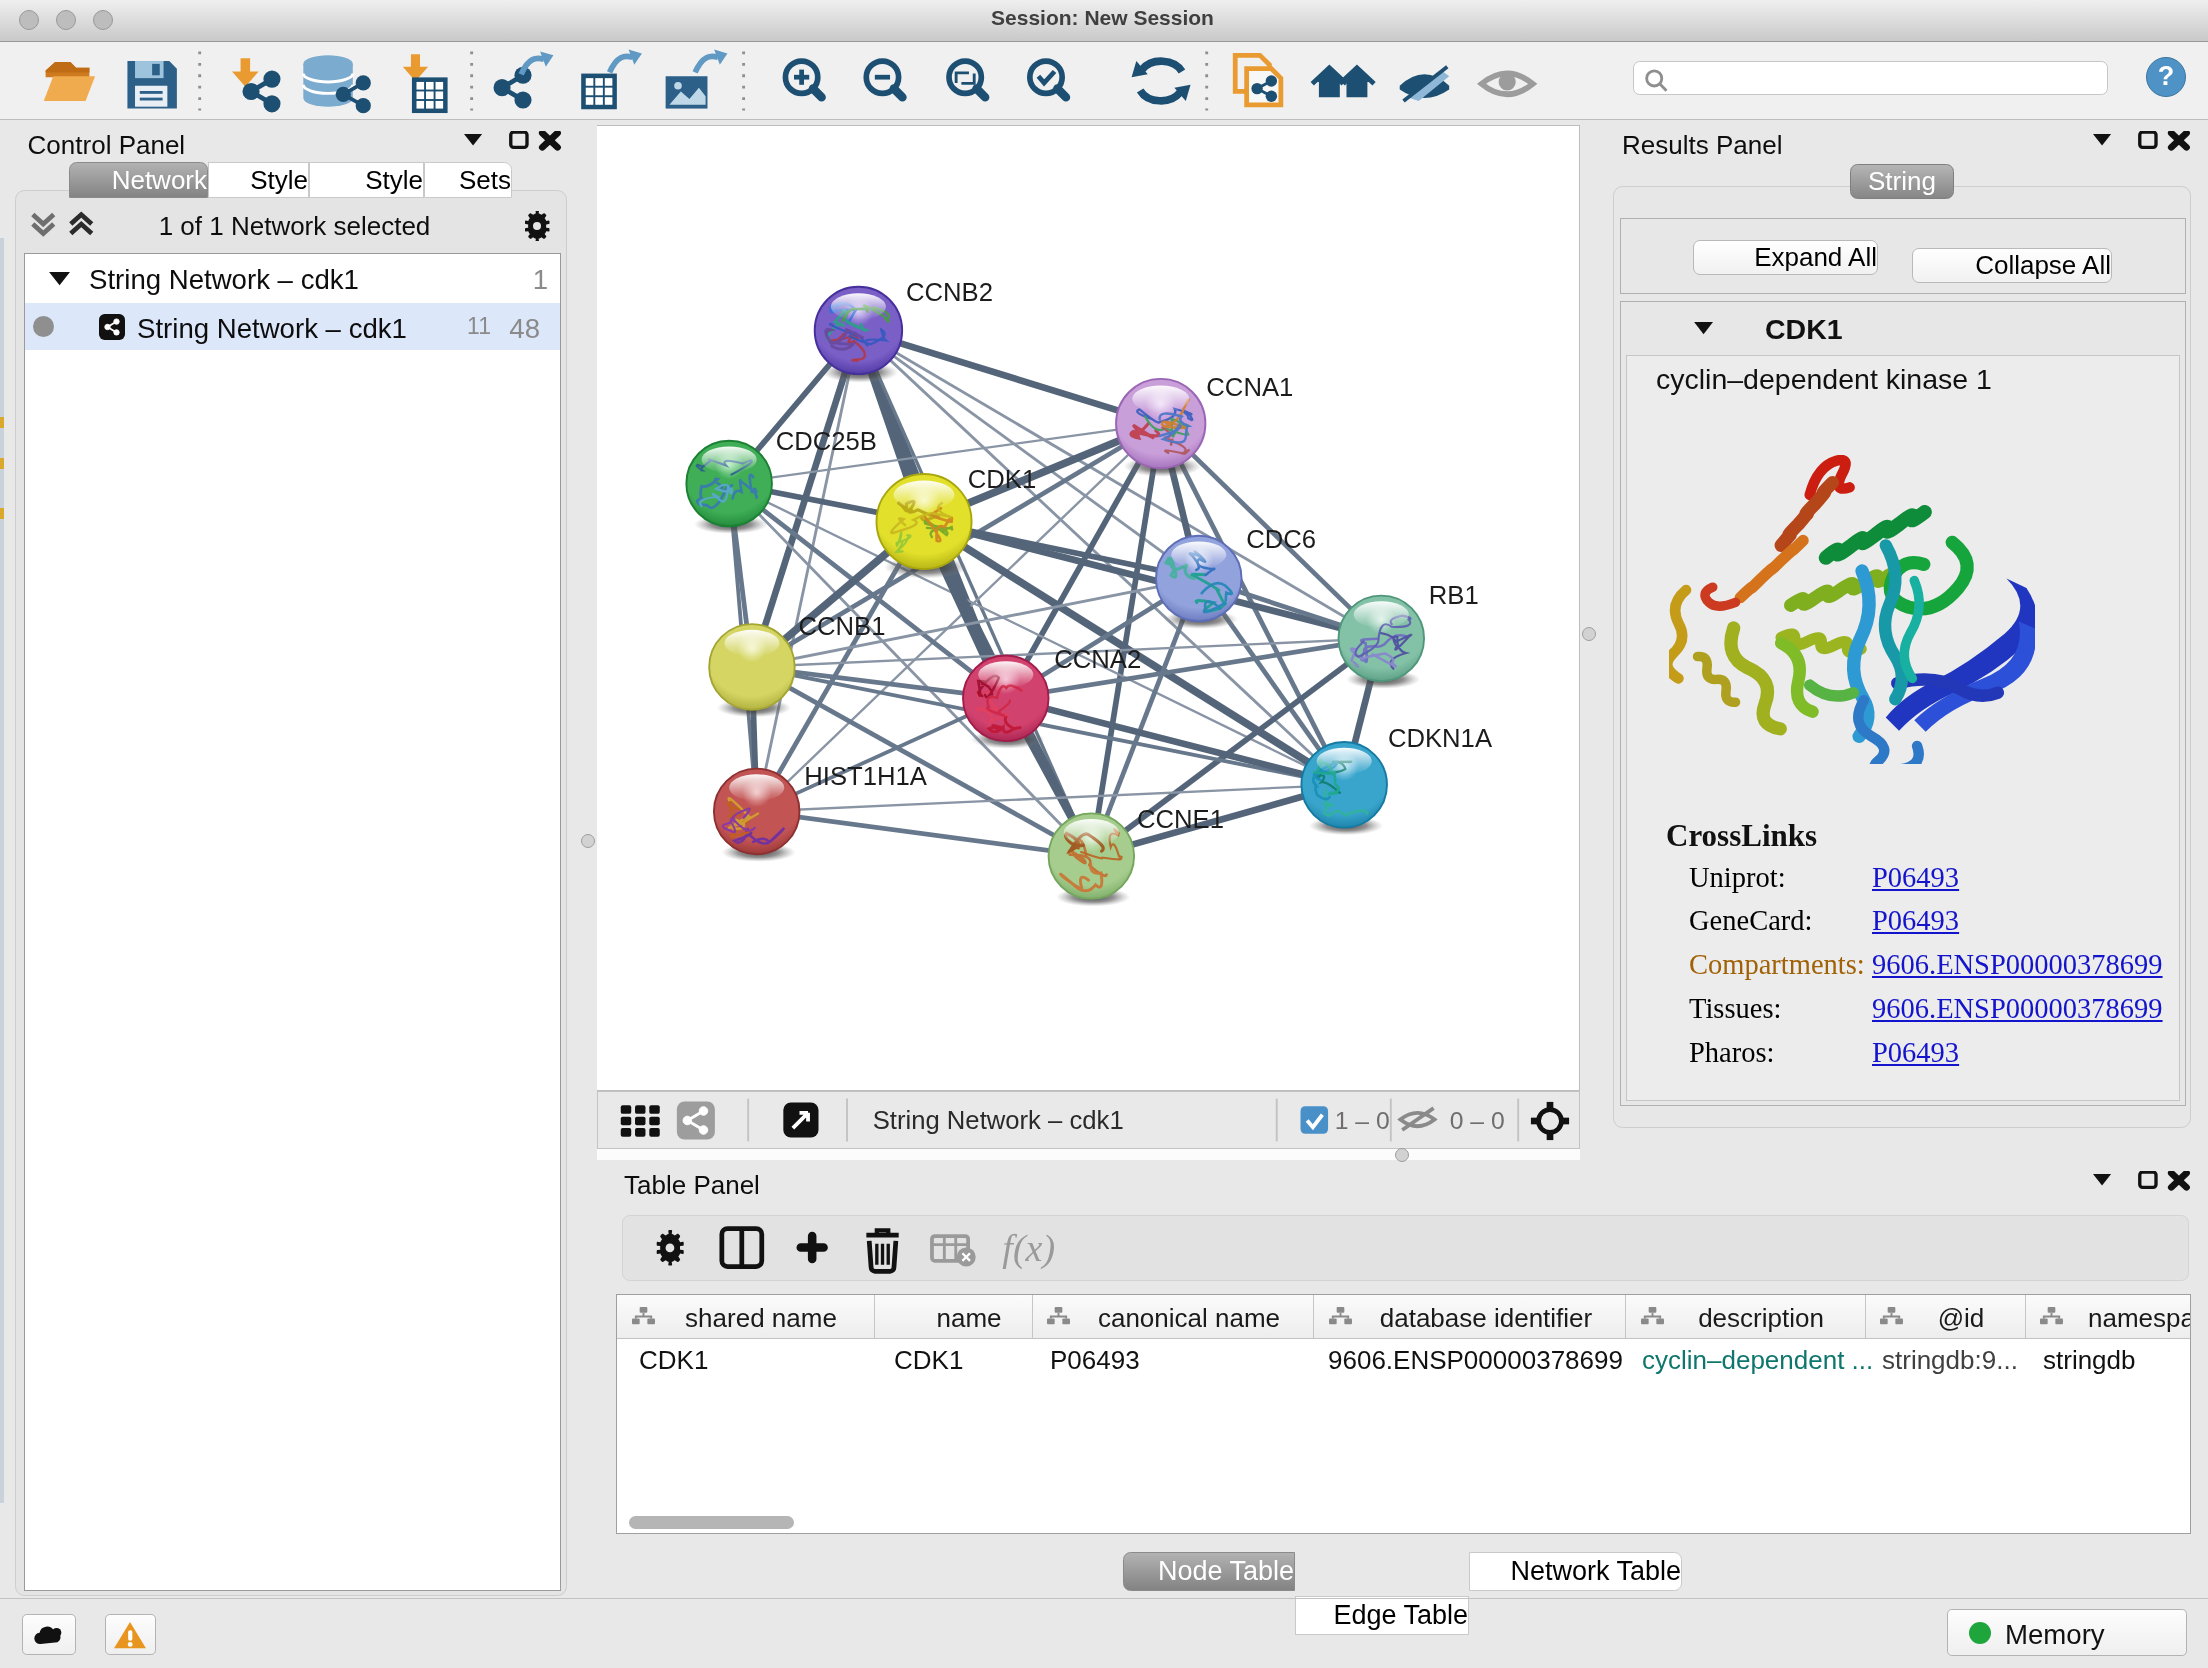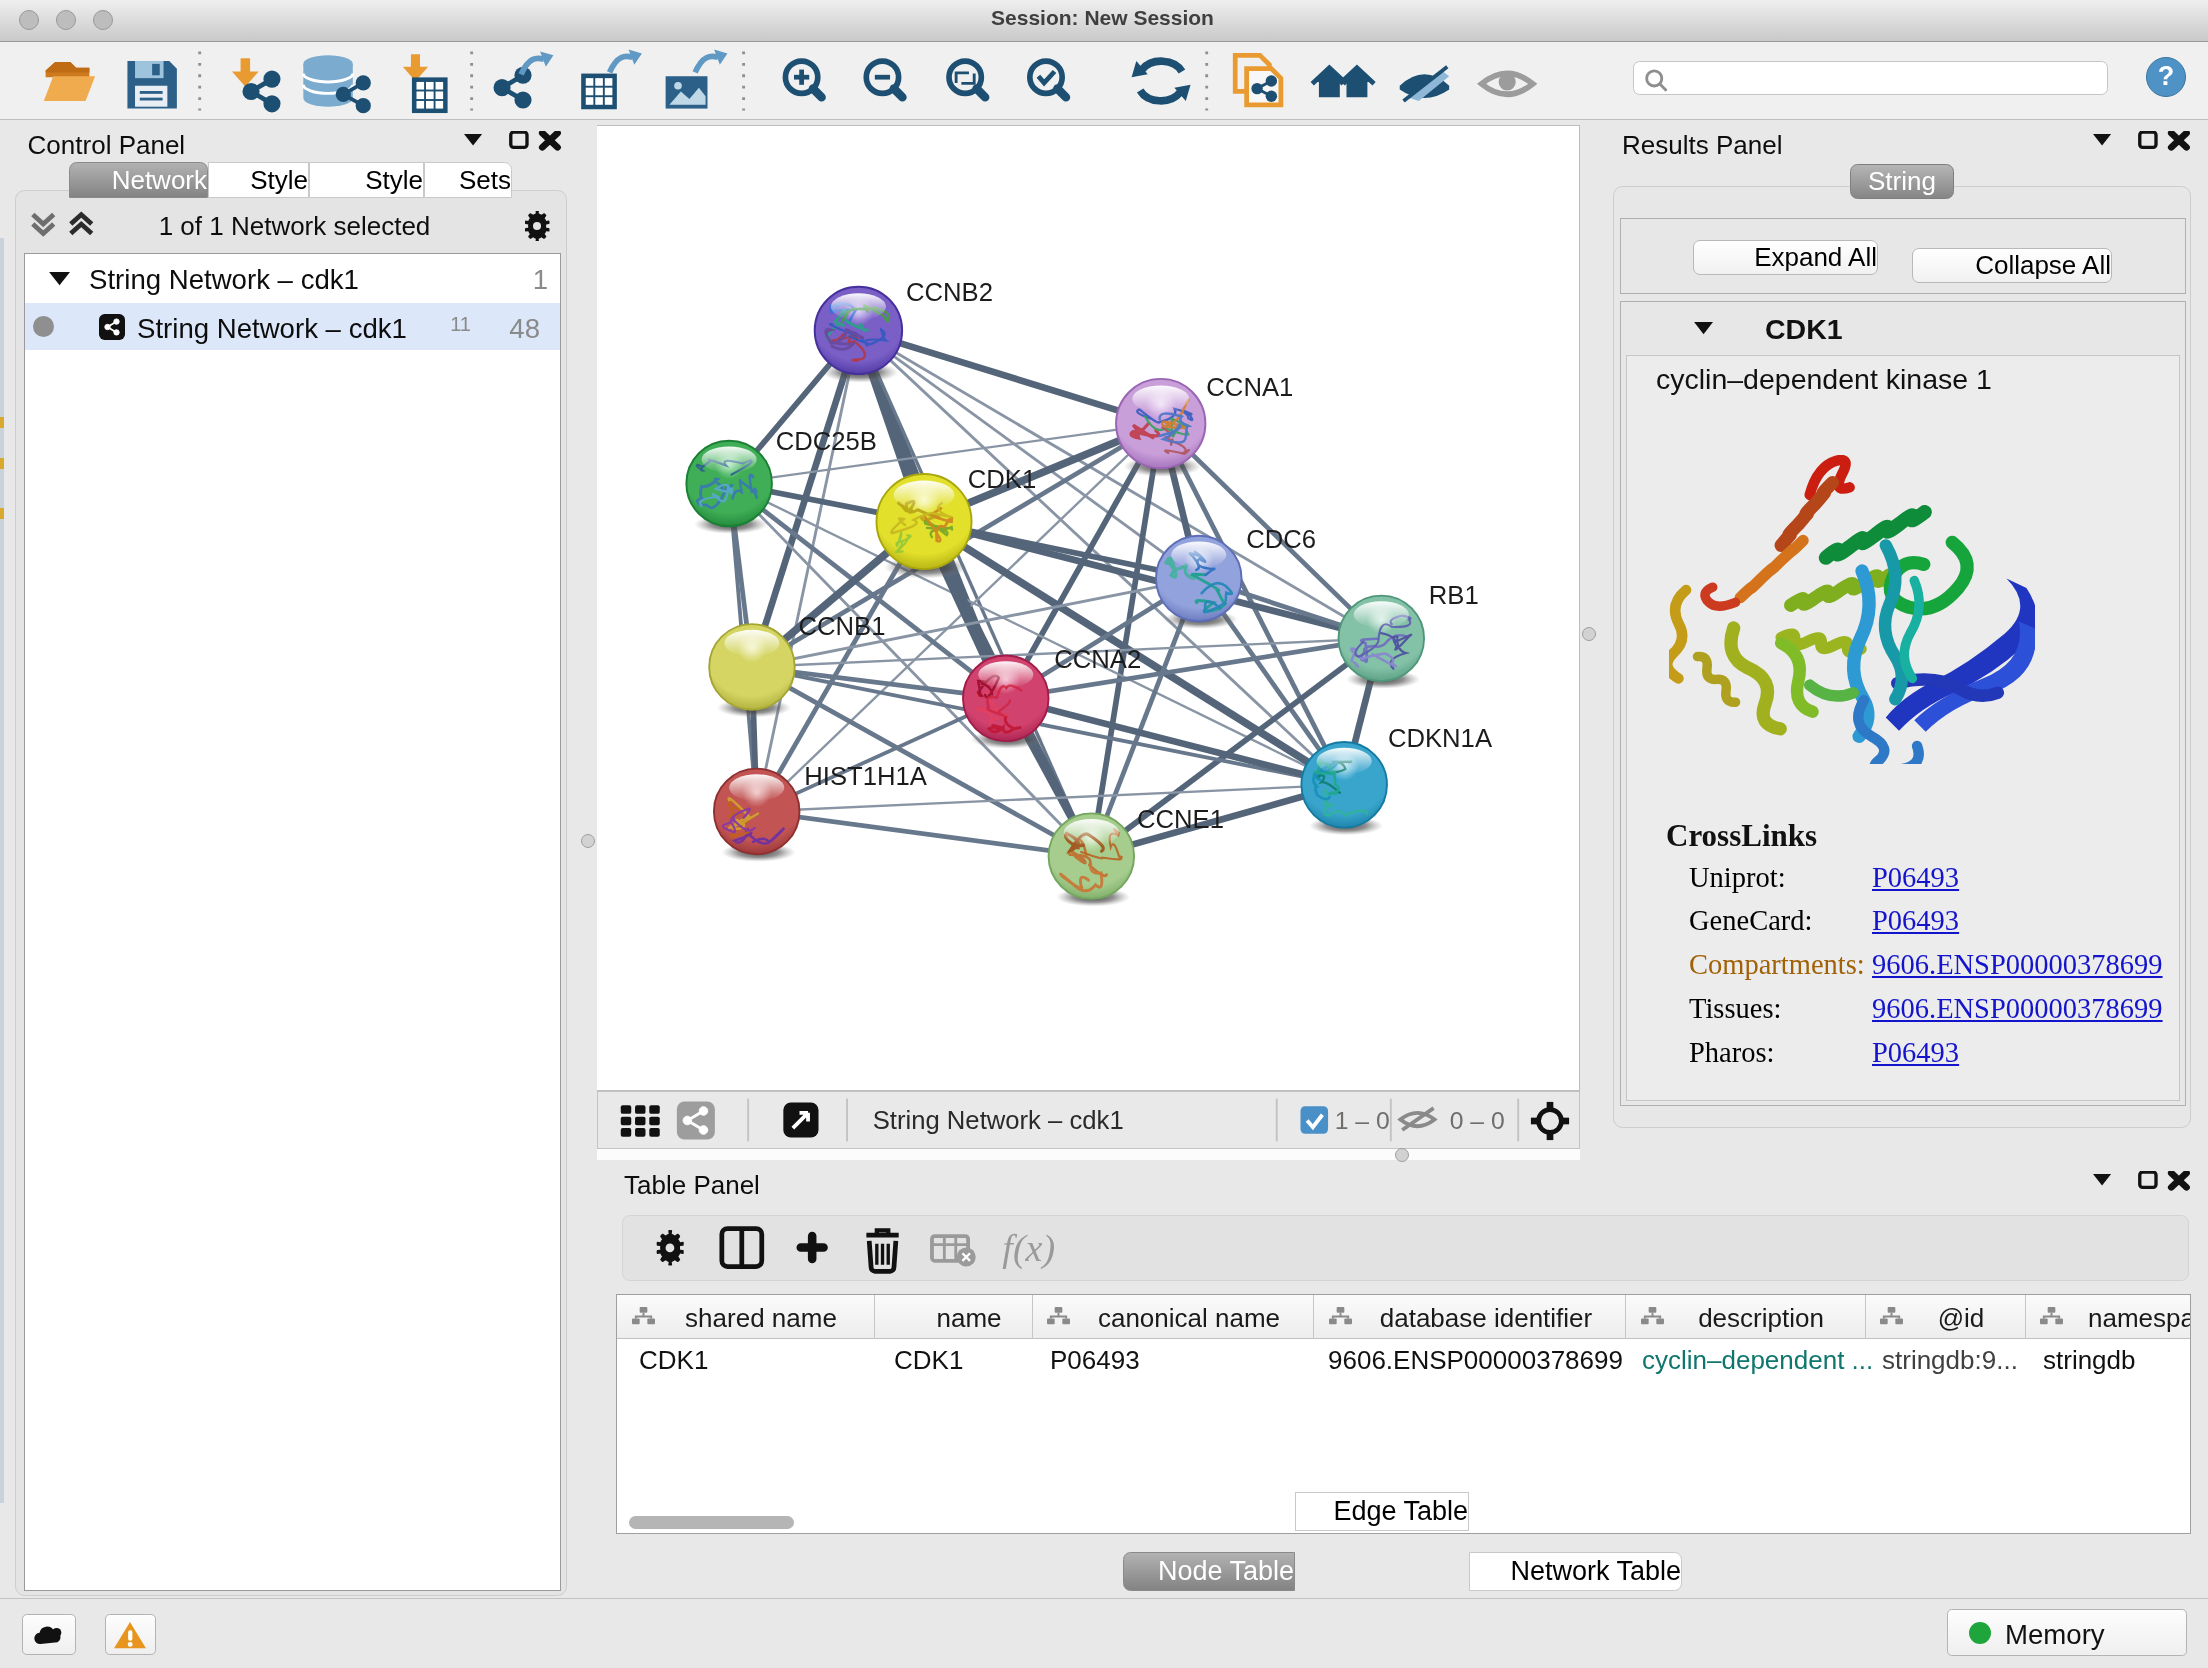--- a/index.html
+++ b/index.html
@@ -201,21 +201,21 @@
 <svg class="abs" style="left:103px;top:318px;" width="18" height="18" viewBox="0 0 20 20">
     <g stroke="#fff" fill="#fff">
       <line x1="5" y1="10" x2="15" y2="4" stroke-width="2"></line>
       <line x1="5" y1="10" x2="15" y2="16" stroke-width="2"></line>
       <circle cx="5" cy="10" r="3"></circle>
       <circle cx="15" cy="4" r="3"></circle>
       <circle cx="15" cy="16" r="3"></circle>
     </g>
   </svg>
 <div class="abs" style="left:137px;top:313px;font-size:27.6px;color:#0d0d0d;">String Network – cdk1</div>
-<div class="abs" style="left:427px;top:313px;width:44px;text-align:right;font-size:20px;color:#8a8a8a;">11</div>
+<div class="abs" style="left:447px;top:313px;width:44px;text-align:right;font-size:23px;color:#8a8a8a;">11</div>
 <div class="abs" style="left:496px;top:313px;width:44px;text-align:right;font-size:27.6px;color:#8a8a8a;">48</div>
 <div class="abs" style="left:597px;top:125px;width:983px;height:966px;border:1px solid #bdbdbd;background:#fff;"></div>
 <svg class="abs" style="left:597px;top:126px;" width="982" height="964" viewBox="0 0 1033 1014">
 <rect width="1033" height="1014" fill="#fff"></rect>
 <defs>
 <radialGradient id="shad" cx="50%" cy="50%" r="50%">
         <stop offset="0%" stop-color="#303030" stop-opacity="0.9"></stop>
         <stop offset="55%" stop-color="#4a4a4a" stop-opacity="0.6"></stop>
         <stop offset="100%" stop-color="#808080" stop-opacity="0"></stop>
       </radialGradient>
@@ -681,21 +681,21 @@
 <div class="abs" style="left:2088px;top:1303px;width:102px;overflow:hidden;white-space:nowrap;font-size:26px;color:#1a1a1a;">namespace</div>
 <div class="abs" style="left:639px;top:1345px;font-size:26px;color:#111;">CDK1</div>
 <div class="abs" style="left:894px;top:1345px;font-size:26px;color:#111;">CDK1</div>
 <div class="abs" style="left:1050px;top:1345px;font-size:26px;color:#111;">P06493</div>
 <div class="abs" style="left:1328px;top:1345px;font-size:26px;color:#111;">9606.ENSP00000378699</div>
 <div class="abs" style="left:1642px;top:1345px;font-size:26px;color:#0f766e;">cyclin–dependent ...</div>
 <div class="abs" style="left:1882px;top:1345px;font-size:26px;color:#404040;">stringdb:9...</div>
 <div class="abs" style="left:2043px;top:1345px;font-size:26px;color:#111;">stringdb</div>
 <div class="abs" style="left:629px;top:1516px;width:165px;height:13.3px;border-radius:6.7px;background:#b5b5b5;"></div>
 <div class="abs tab tabsel" style="left:1123px;top:1552px;width:172px;height:39px;line-height:37px;border-radius:7.6px 0 0 7.6px;font-size:27px;">Node Table</div>
-<div class="abs tab" style="left:1295px;top:1492px;width:174px;height:39px;line-height:37px;font-size:27px;">Edge Table</div>
+<div class="abs tab" style="left:1295px;top:1596px;width:174px;height:39px;line-height:37px;font-size:27px;">Edge Table</div>
 <div class="abs tab" style="left:1469px;top:1552px;width:213px;height:39px;line-height:37px;border-radius:0 7.6px 7.6px 0;font-size:27px;">Network Table</div>
 <div class="abs" style="left:0;top:1598px;width:2208px;height:1px;background:#c2c2c2;"></div>
 <div class="abs graybtn" style="left:22px;top:1614px;width:54px;height:41px;"></div>
 <svg class="abs" style="left:31px;top:1623px;" width="36" height="25" viewBox="0 0 38 26">
     <path d="M 10 22 a 6 6 0 0 1 -1 -12 a 8 8 0 0 1 15 -2 a 6.5 6.5 0 0 1 4 12 z" fill="#111"></path>
     <circle cx="27" cy="10" r="5" fill="#111"></circle>
   </svg>
 <div class="abs graybtn" style="left:105px;top:1614px;width:51px;height:41px;"></div>
 <svg class="abs" style="left:112px;top:1620px;" width="36" height="30" viewBox="0 0 38 32">
     <path d="M 19 2 L 36 30 H 2 Z" fill="#e8951f"></path>

